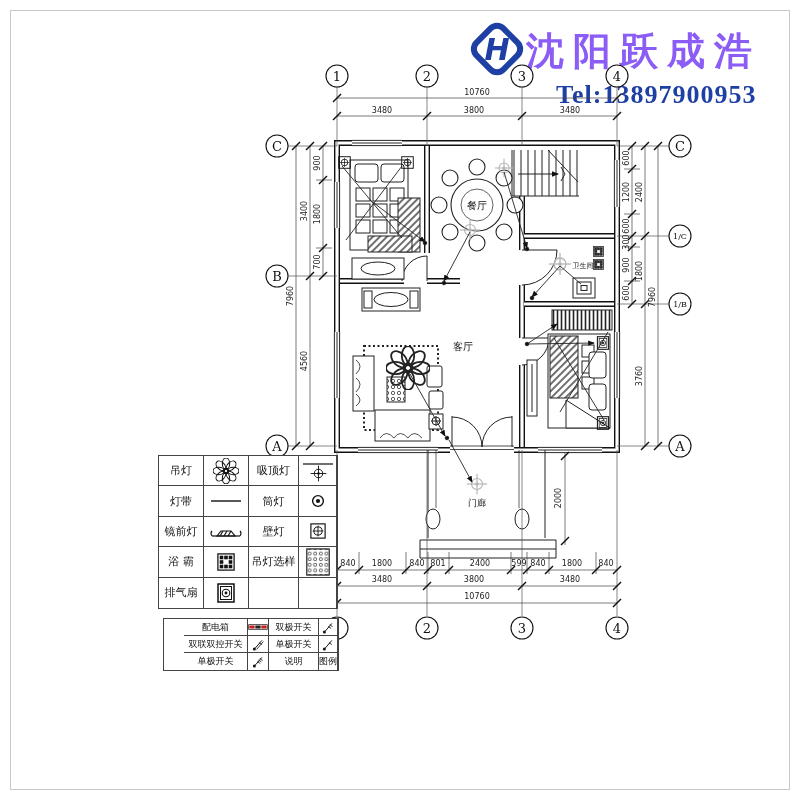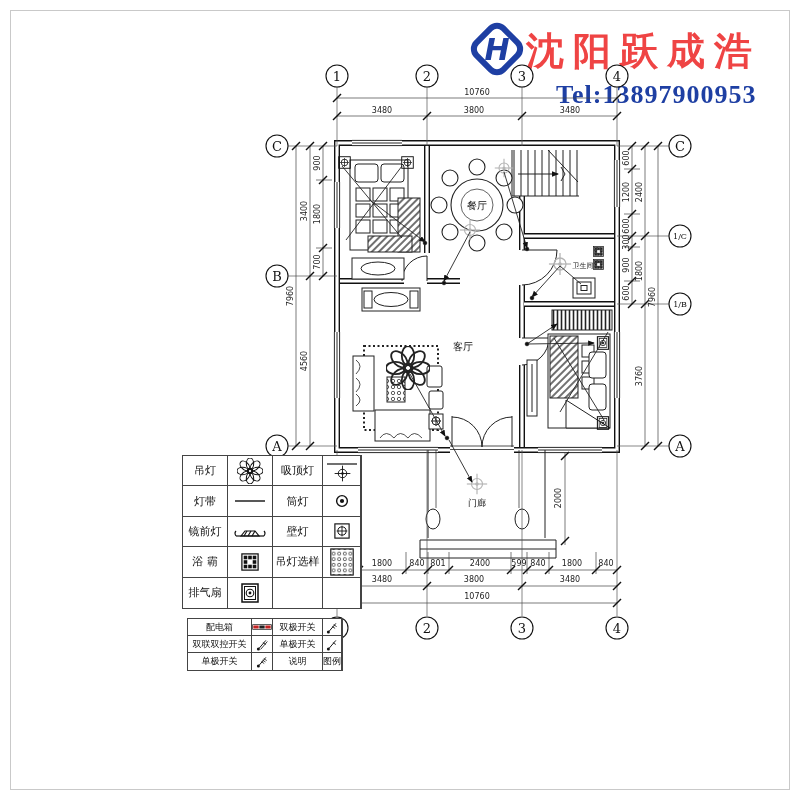--- a/index.html
+++ b/index.html
@@ -3,32 +3,32 @@
 <meta charset="utf-8">
 <style>
   html,body{margin:0;padding:0;background:#fff;}
   #stage{position:relative;width:800px;height:800px;background:#fff;overflow:hidden;
          font-family:"DejaVu Sans",sans-serif;color:#111;}
   .frame{position:absolute;left:10px;top:10px;right:10px;bottom:10px;border:1px solid #c9c9c9;}
   
   .brand{position:absolute;top:18px;left:470px;width:312px;}
   .logo{position:absolute;left:0;top:2px;}
   .brand-name{position:absolute;left:56px;top:8px;width:256px;font-size:38px;font-weight:bold;
-              letter-spacing:9px;color:#ef4444;font-family:"Liberation Serif",serif;white-space:nowrap;}
+              letter-spacing:9px;color:#8b5cf6;font-family:"Liberation Serif",serif;white-space:nowrap;}
   .brand-tel{position:absolute;left:72px;top:62px;width:240px;font-size:26px;font-weight:bold;
              color:#1e3fa3;font-family:"Liberation Serif",serif;letter-spacing:1px;white-space:nowrap;margin-left:14px;}
   
   svg.plan{position:absolute;left:0;top:0;}
   
-  .tbl{position:absolute;display:grid;border:1px solid #444;background:#fff;font-size:11px;margin-left:24px;}
+  .tbl{position:absolute;display:grid;border:1px solid #444;background:#fff;font-size:11px;}
   .tbl .cell{border-right:1px solid #444;border-bottom:1px solid #444;display:flex;
              align-items:center;justify-content:center;overflow:hidden;white-space:nowrap;}
   .tbl .cell:nth-last-child(-n+4){border-bottom:none;text-align:center;}
   #legend-lights{left:158px;top:455px;grid-template-columns:45px 45px 50px 38px;grid-auto-rows:30.4px;}
-  #legend-electric{left:163px;top:618px;grid-template-columns:64px 21px 50px 19px;grid-auto-rows:17px;font-size:9px;}
+  #legend-electric{left:163px;top:618px;grid-template-columns:64px 21px 50px 19px;grid-auto-rows:17px;font-size:9px;padding-left:20px;}
   #legend-electric .cell:nth-last-child(-n+4){border-bottom:none;}
   
   .titleblock{position:absolute;left:404px;top:644px;width:170px;font-size:16px;color:#111;}
   .titleblock .tname{letter-spacing:2px;}
   .titleblock .u1{margin-top:3px;width:158px;border-top:2.2px solid #111;}
   .titleblock .u2{margin-top:2px;width:158px;border-top:1px solid #111;}
   text{font-family:"DejaVu Sans",sans-serif;}
   .dimtx{font-size:8px;fill:#222;}
   .gridtx{font-size:13px;fill:#111;font-family:"DejaVu Serif",serif;}
   .gridtx2{font-size:8px;fill:#111;font-family:"DejaVu Serif",serif;}

